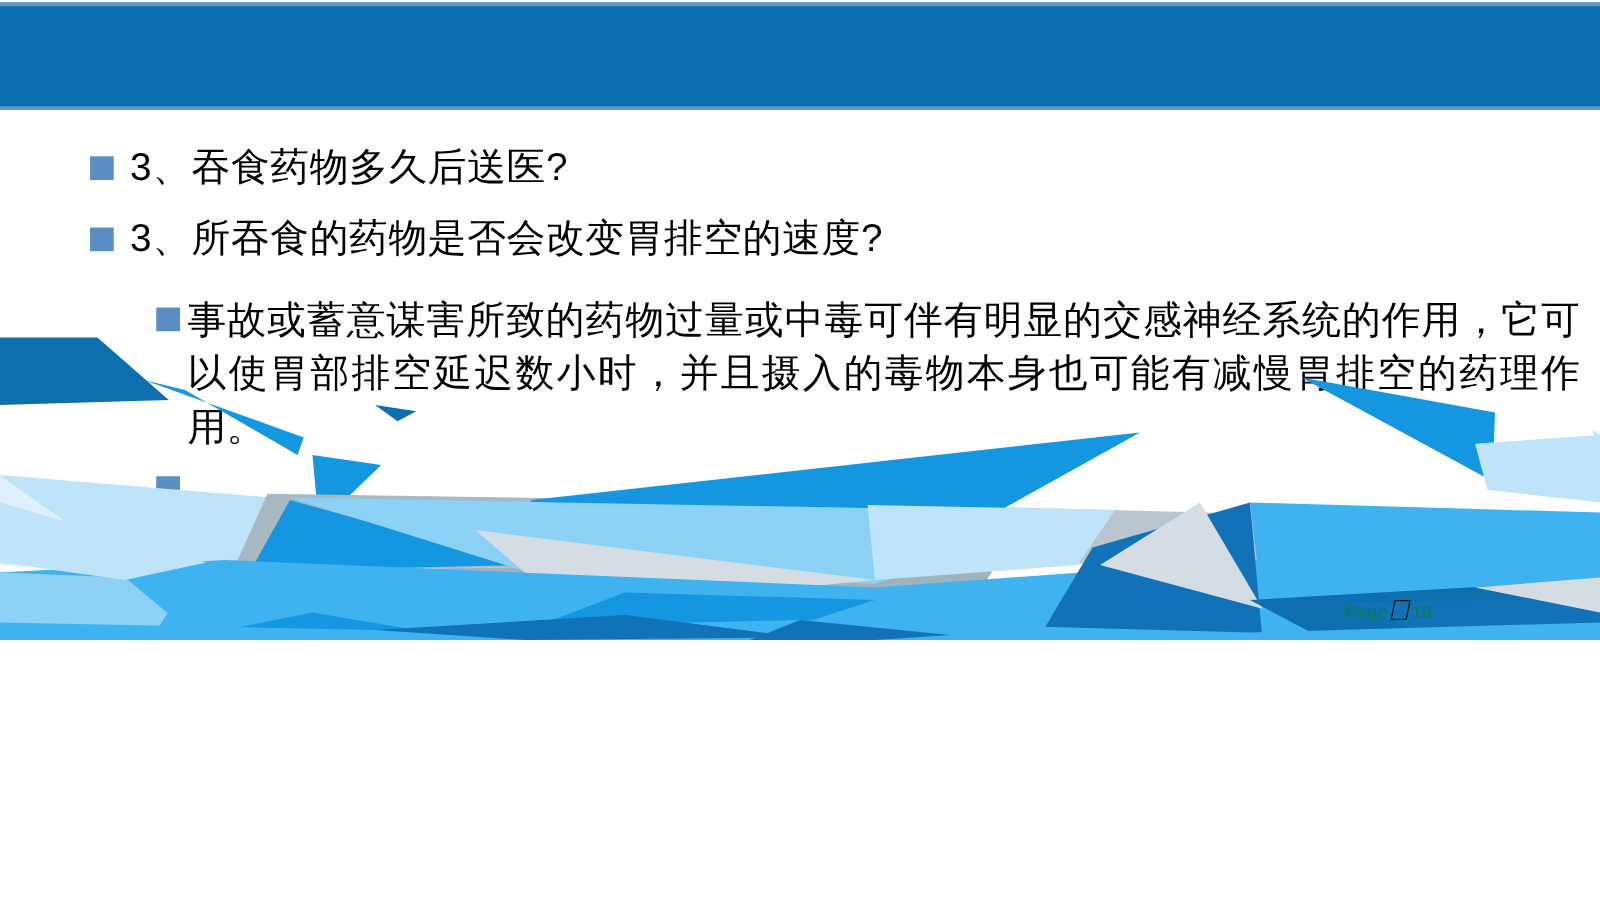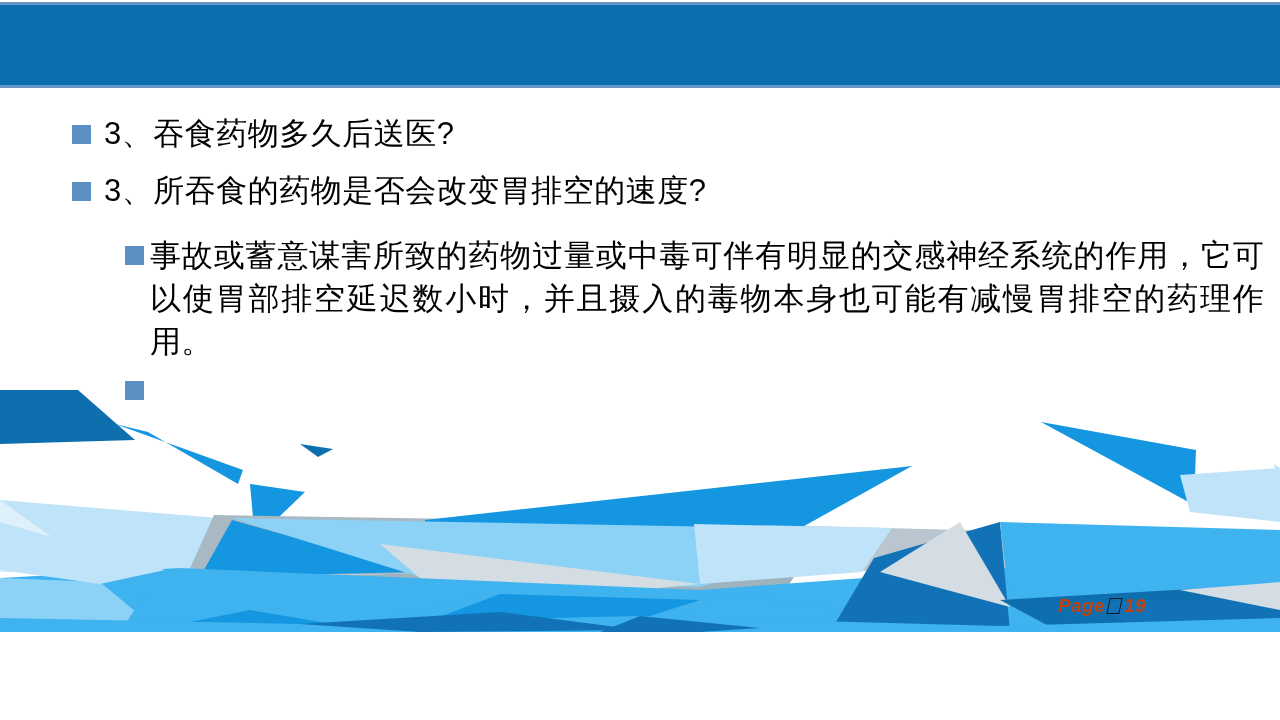--- a/index.html
+++ b/index.html
@@ -7,21 +7,21 @@
     margin: 0;
     padding: 0;
     background: #ffffff;
   }
   body {
     font-family: "Liberation Sans", "DejaVu Sans", sans-serif;
   }
   #slide {
     position: relative;
     width: 1280px;
-    height: 632px;
+    height: 512px;
     background: #ffffff;
     overflow: hidden;
   }
 
   
   #header-banner {
     position: absolute;
     left: 0;
     top: 2px;
     width: 1280px;
@@ -100,24 +100,23 @@
     height: 260px;
     pointer-events: none;
   }
 
   
   #page-footer {
     position: absolute;
     right: 134px;
     bottom: 15px;
     font-family: "Liberation Sans", "DejaVu Sans", sans-serif;
-    font-size: 19px;
+    font-size: 14px;
     font-weight: bold;
-    font-style: italic;
-    color: #c2410c;
+    color: #0f766e;
     white-space: pre;
     letter-spacing: 0.4px;
   }
   .tofu {
     display: inline-block;
     width: 11px;
     height: 14px;
     border: 1.6px solid #1a1a1a;
     transform: skewX(-12deg);
     vertical-align: -2px;

